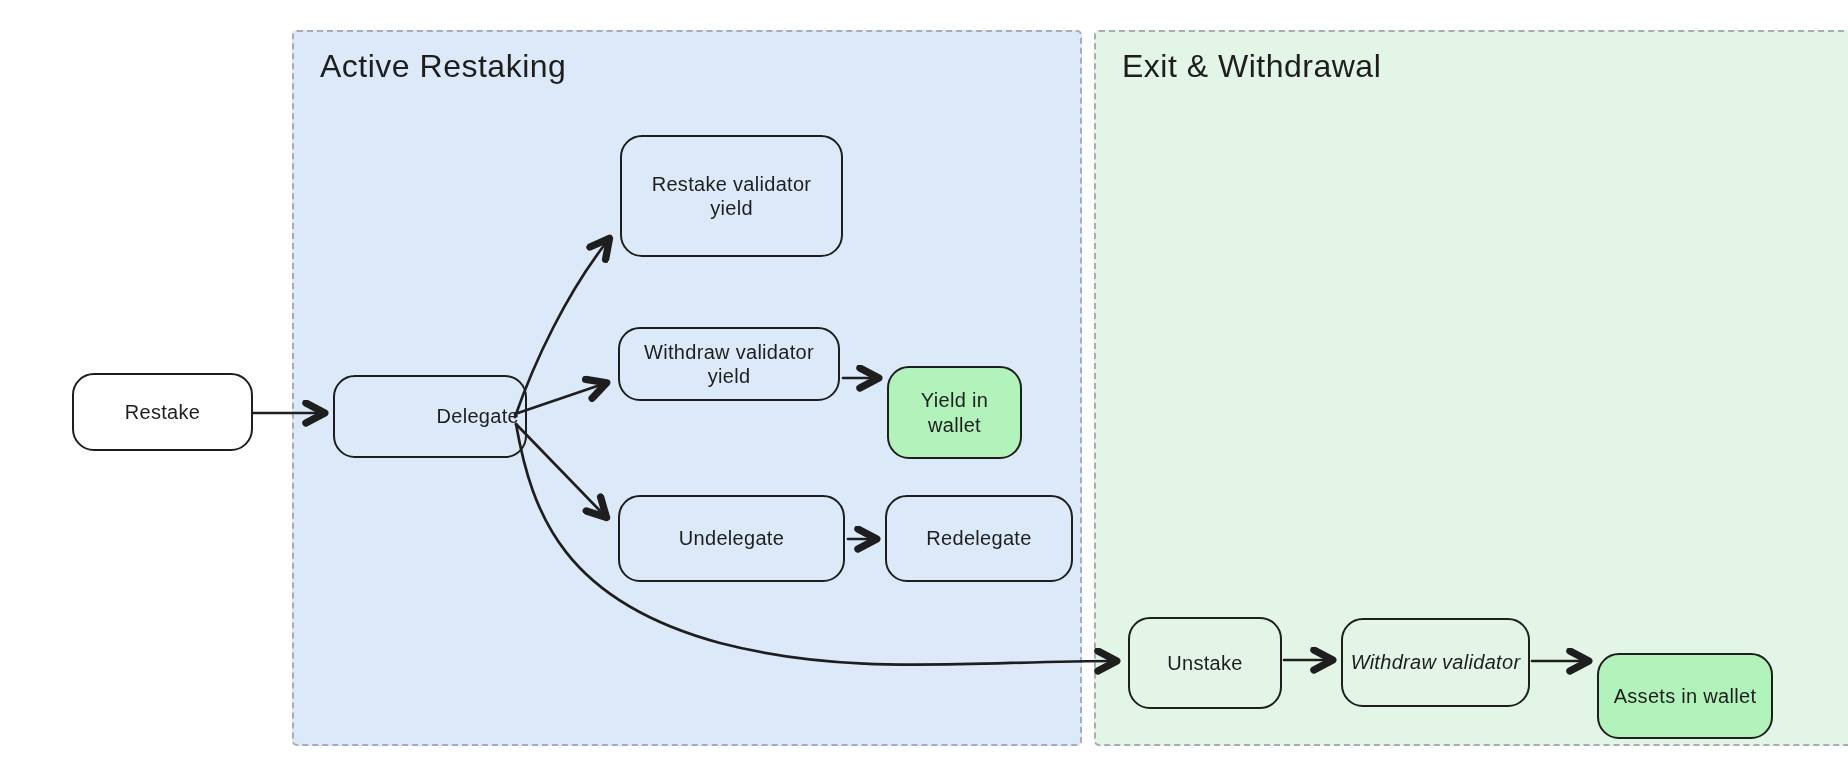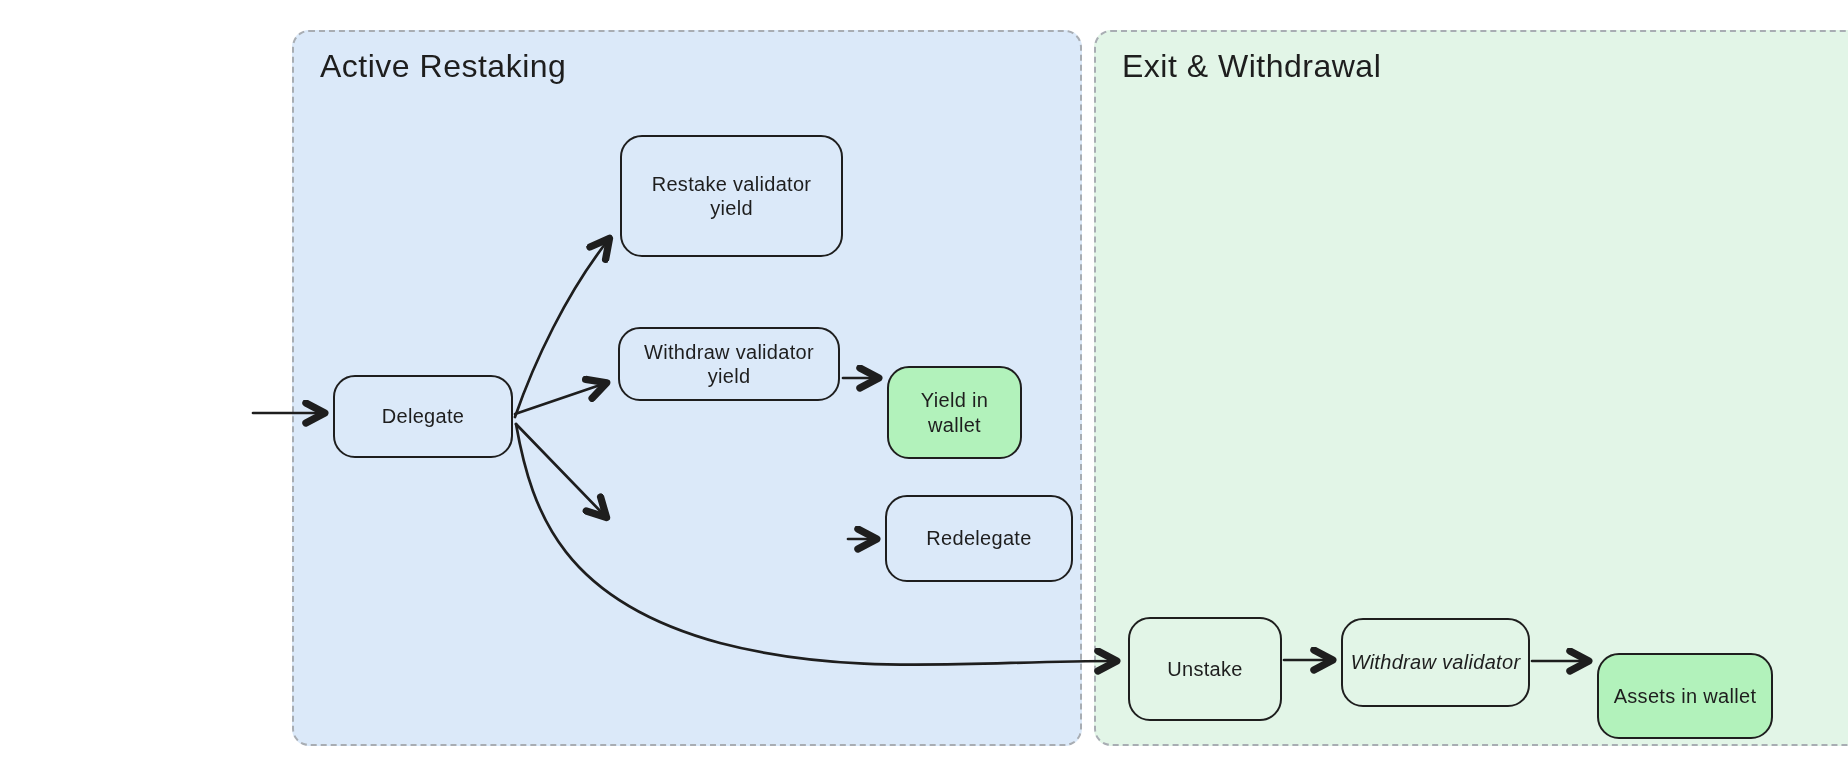--- a/index.html
+++ b/index.html
@@ -11,21 +11,21 @@
     --stroke:#1e1e1e;
   }
   *{box-sizing:border-box;}
   html,body{margin:0;padding:0;background:#ffffff;}
   body{font-family:"Liberation Sans","DejaVu Sans",sans-serif;color:var(--stroke);}
   .canvas{position:relative;width:1848px;height:782px;background:#ffffff;overflow:hidden;}
 
   .group{
     position:absolute;
     border:2.5px dashed var(--group-border);
-    border-radius:17px;
+    border-radius:5px;
   }
   .group--blue{left:292px;top:30px;width:790px;height:716px;background:var(--group-blue);}
   .group--green{left:1094px;top:30px;width:770px;height:716px;background:var(--group-green);}
   .group-label{
     position:absolute;left:26px;top:16px;
     font-size:32px;letter-spacing:.5px;font-weight:500;
     white-space:nowrap;
   }
 
   svg.edges{position:absolute;left:0;top:0;width:1848px;height:782px;pointer-events:none;}
@@ -38,27 +38,27 @@
     display:flex;align-items:center;justify-content:center;
     text-align:center;
     font-size:20px;line-height:1.22;letter-spacing:.3px;font-weight:500;
     background:transparent;
     padding:2px 6px;
   }
   .node--white{background:var(--node-white);}
   .node--green{background:var(--node-green);margin-top:36px;}
 
   .n-restake{left:72px;top:373px;width:181px;height:78px;}
-  .n-delegate{left:333px;top:375px;width:180px;height:83px;}
+  .n-delegate{left:333px;top:375px;width:194px;height:83px;justify-content:flex-end;}
   .n-rvy{left:620px;top:135px;width:223px;height:122px;}
   .n-wvy{left:618px;top:327px;width:222px;height:74px;}
   .n-yield{left:887px;top:330px;width:135px;height:93px;}
   .n-undelegate{left:618px;top:495px;width:227px;height:87px;}
   .n-redelegate{left:885px;top:495px;width:188px;height:87px;align-items:center;}
-  .n-unstake{left:1128px;top:617px;width:154px;height:104px;}
+  .n-unstake{left:1128px;top:617px;width:154px;height:92px;}
   .n-wv{left:1341px;top:618px;width:189px;height:89px;font-style:italic;}
   .n-assets{left:1597px;top:617px;width:176px;height:86px;}
 </style>
 </head>
 <body>
 
 <div class="canvas">
 
   <div class="group group--blue">
     <div class="group-label">Active Restaking</div>
@@ -77,37 +77,43 @@
     <path d="M515,417 C534,362 567,292 609,239" marker-end="url(#arrowV)"></path>
     <path d="M515,414 L606,383" marker-end="url(#arrowV)"></path>
     <path d="M516,424 L606,517" marker-end="url(#arrowV)"></path>
     <path d="M516,424 C532,515 565,601 720,643 C850,677 970,661 1116,661" marker-end="url(#arrowV)"></path>
     <path d="M843,378 L878,378" marker-end="url(#arrowV)"></path>
     <path d="M848,539 L876,539" marker-end="url(#arrowV)"></path>
     <path d="M1284,660 L1332,660" marker-end="url(#arrowV)"></path>
     <path d="M1532,661 L1588,661" marker-end="url(#arrowV)"></path>
   </svg>
 
+  <div class="node node--white n-restake">
+    <span>Restake</span>
+  </div>
 
   <div class="node n-delegate">
     <span>Delegate</span>
   </div>
 
   <div class="node n-rvy">
     <span>Restake validator yield</span>
   </div>
 
   <div class="node n-wvy">
     <span>Withdraw validator yield</span>
   </div>
 
   <div class="node node--green n-yield">
     <span>Yield in wallet</span>
   </div>
 
+  <div class="node n-undelegate">
+    <span>Undelegate</span>
+  </div>
 
   <div class="node n-redelegate">
     <span>Redelegate</span>
   </div>
 
   <div class="node n-unstake">
     <span>Unstake</span>
   </div>
 
   <div class="node n-wv">

